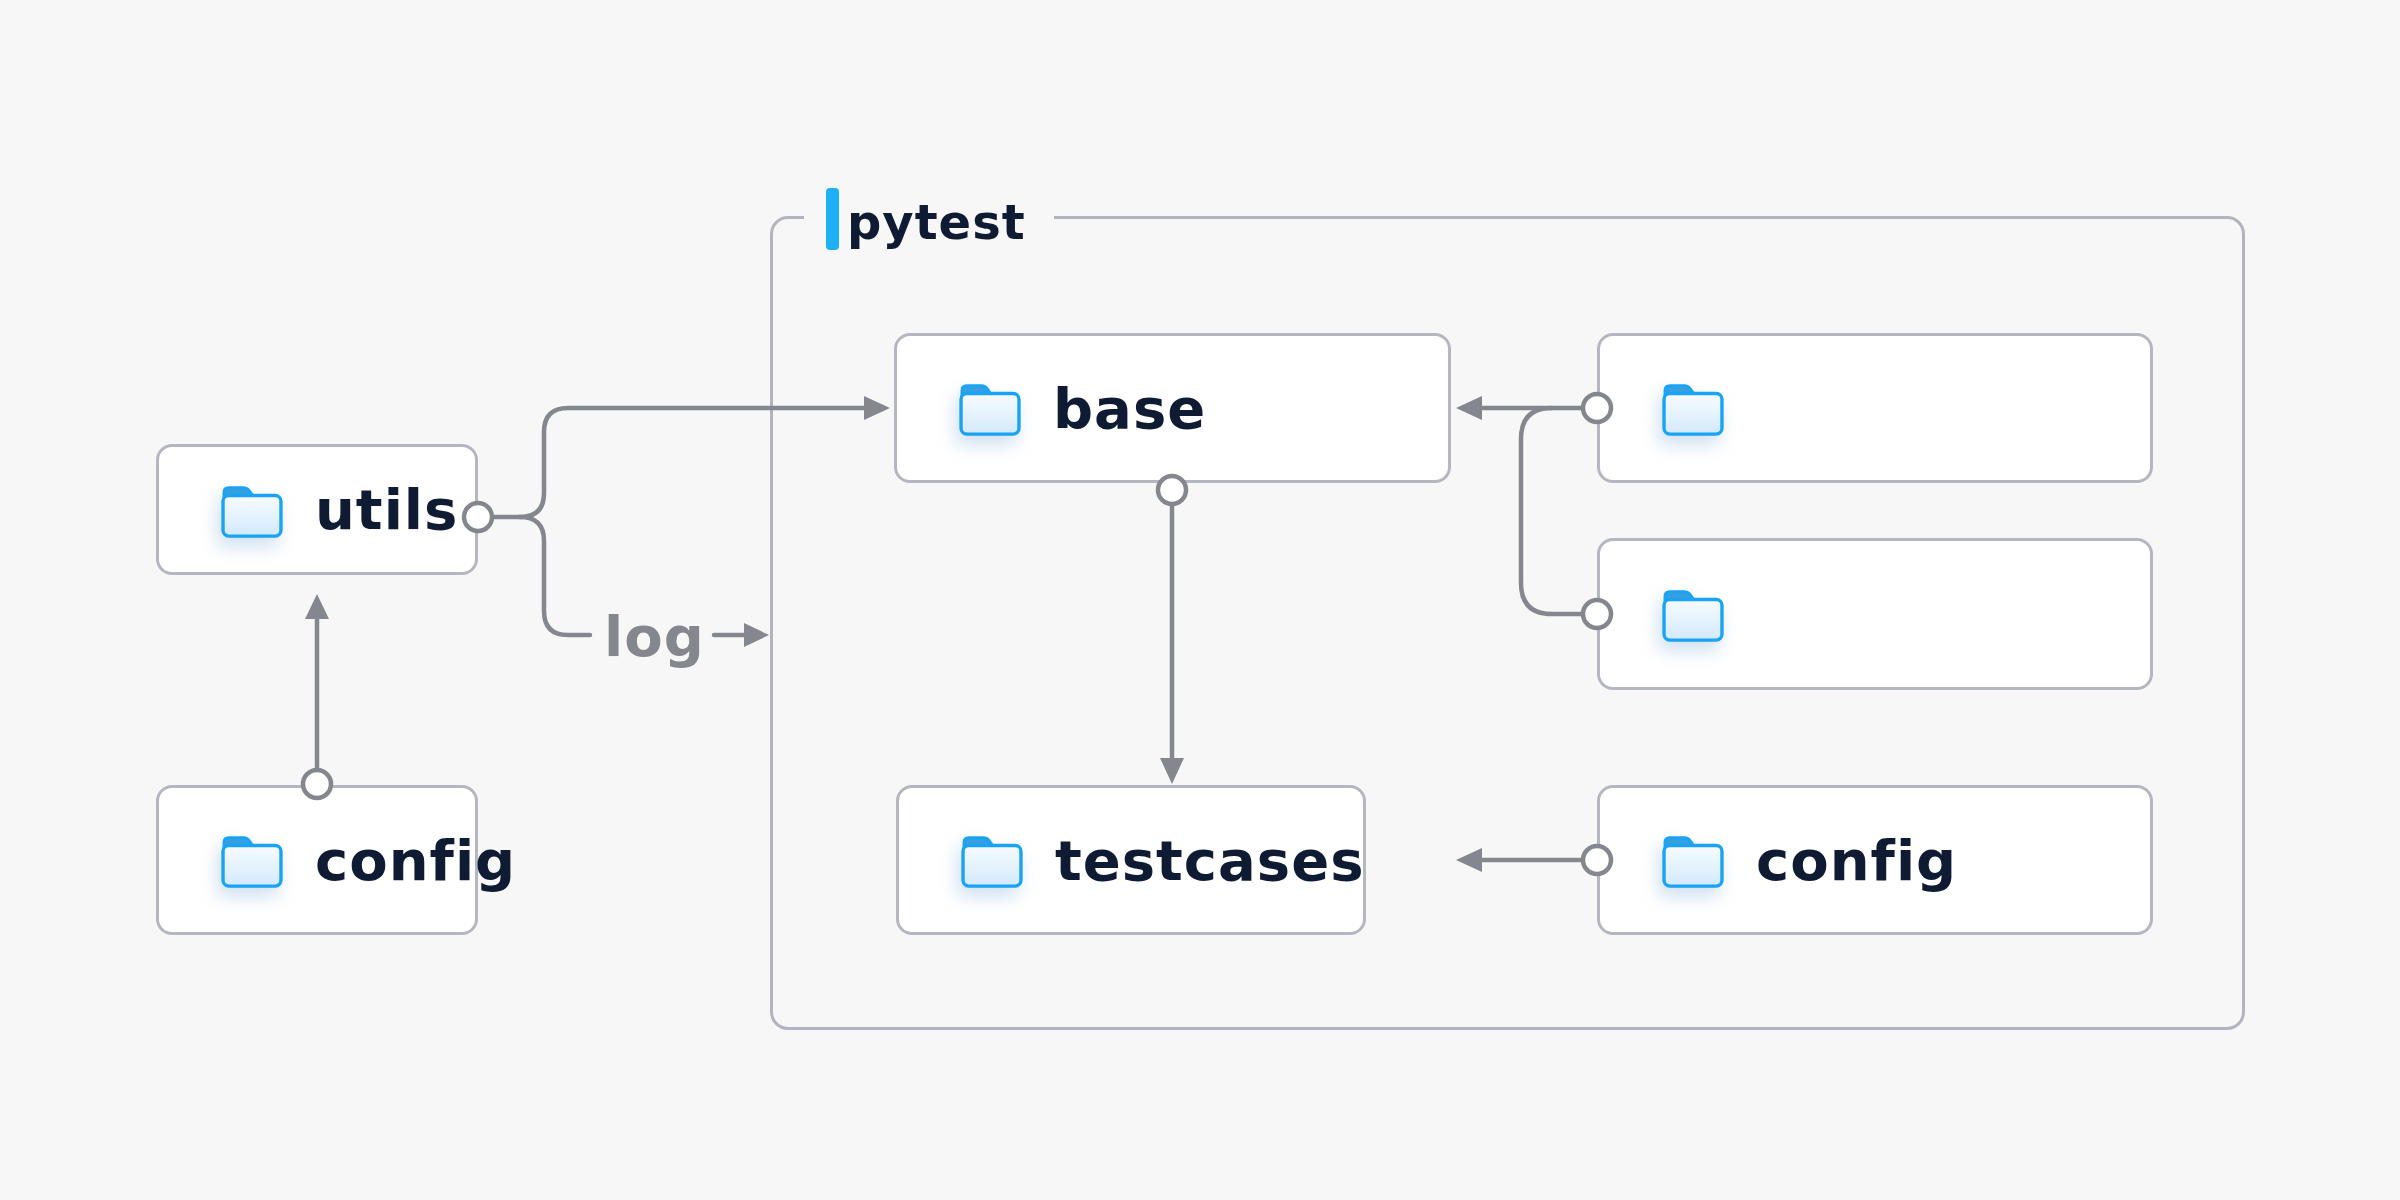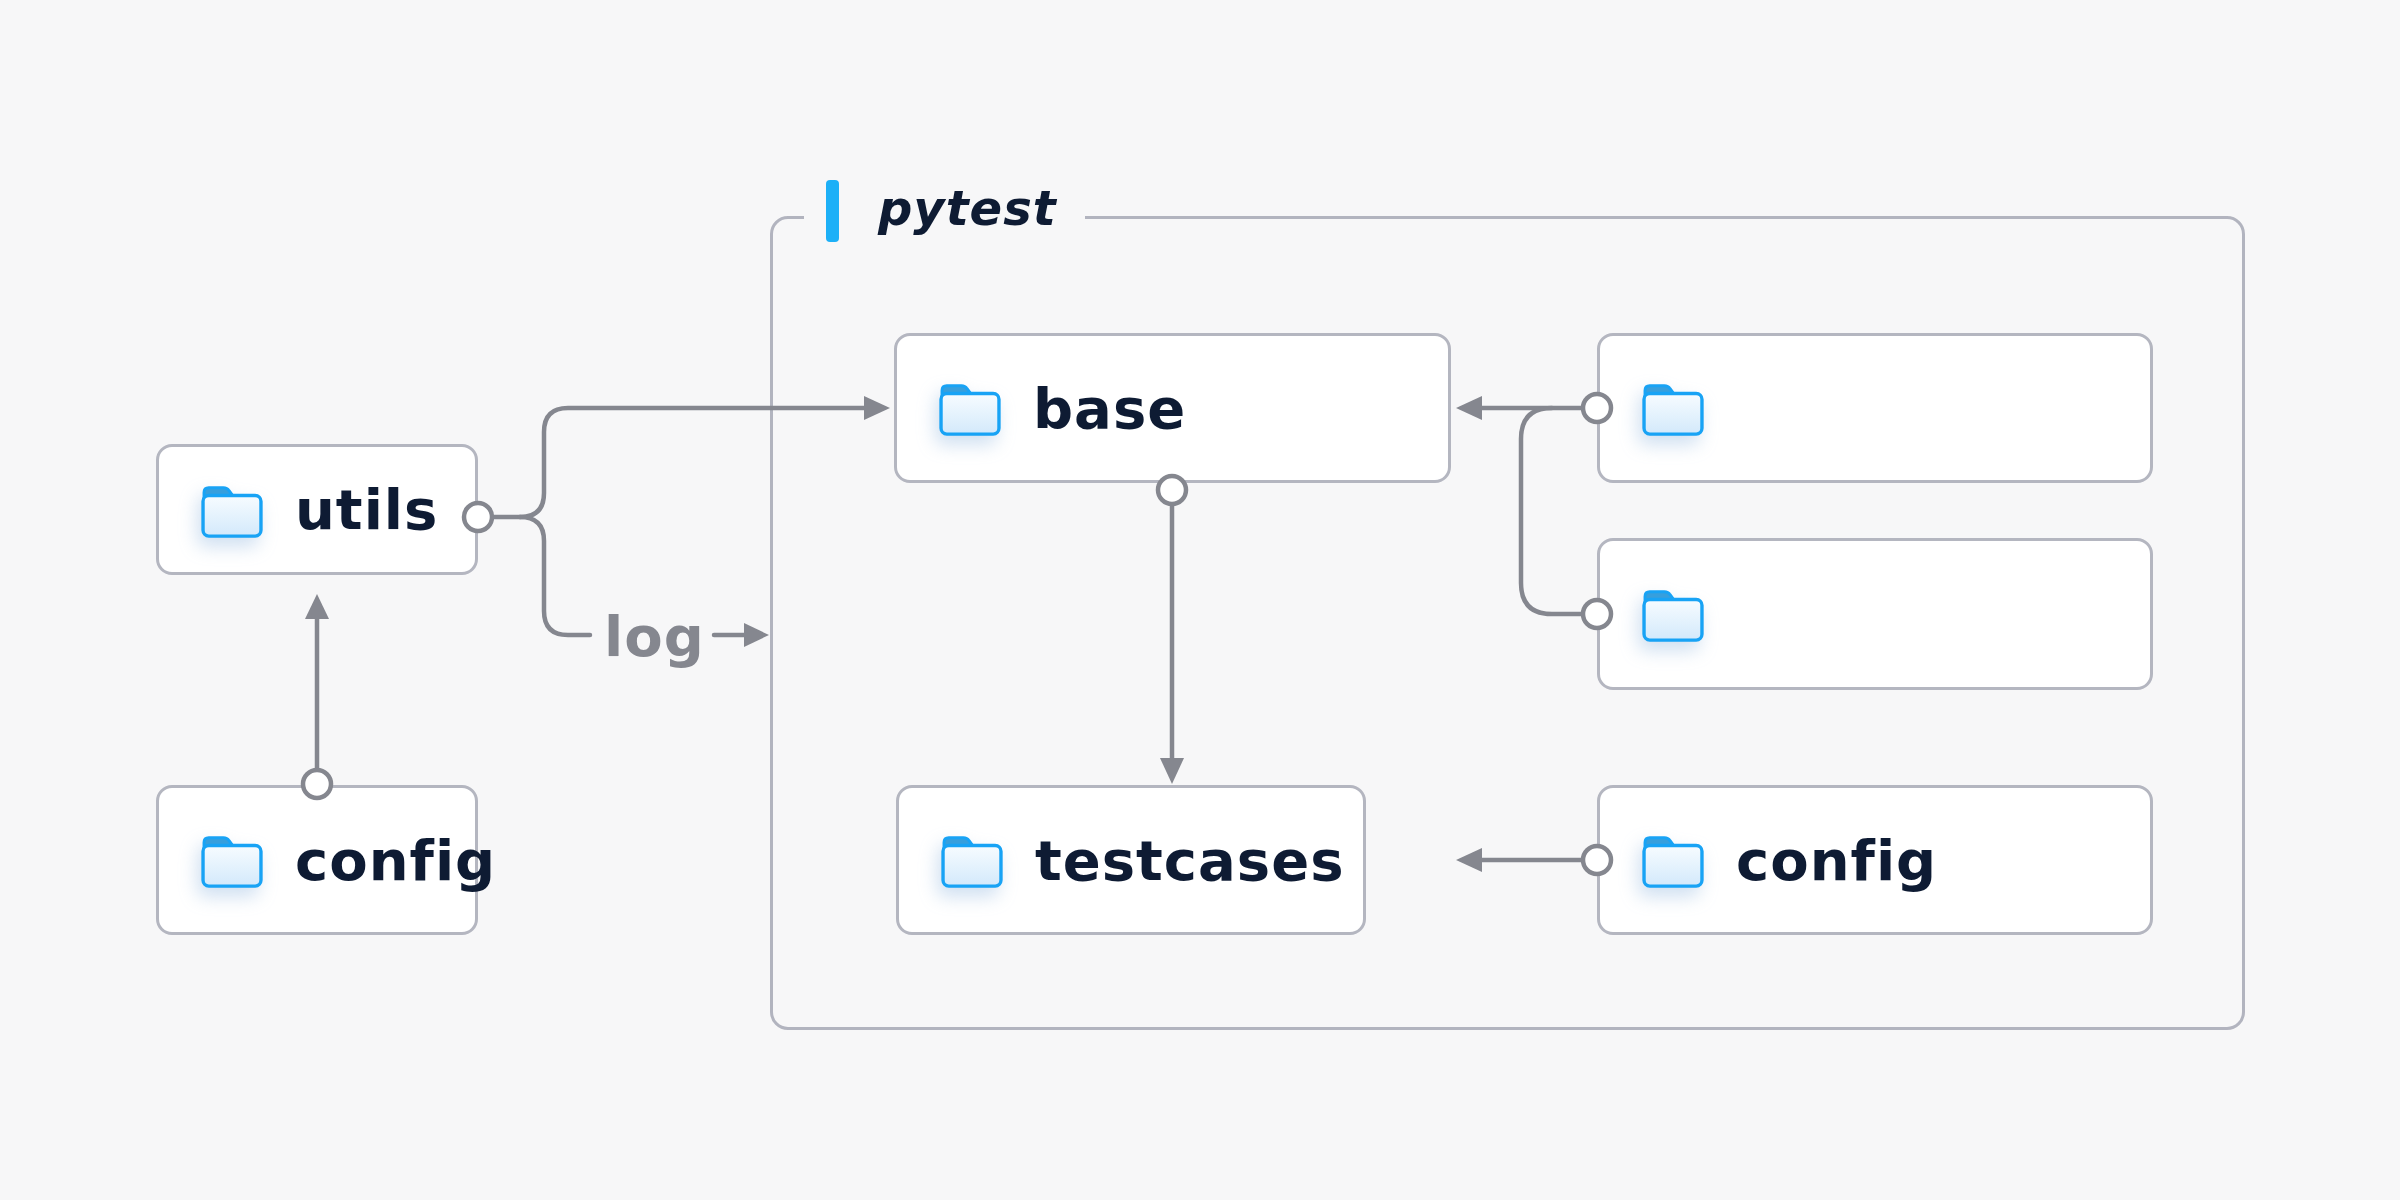--- a/index.html
+++ b/index.html
@@ -8,30 +8,30 @@
     font-family:"DejaVu Sans","Liberation Sans",sans-serif;overflow:hidden;
   }
   
   .group{
     position:absolute;left:770px;top:216px;width:1475px;height:814px;
     border:3px solid #b2b4bf;border-radius:18px;box-sizing:border-box;
     background:transparent;
   }
   .group-label{
     position:absolute;left:804px;top:180px;height:70px;
-    display:flex;align-items:flex-start;gap:39px;
-    background:#f7f7f8;padding:0 28px 0 22px;z-index:3;font-style:italic;
+    display:flex;align-items:flex-end;gap:8px;
+    background:#f7f7f8;padding:0 28px 0 22px;z-index:3;
   }
   .group-label .bar{width:13px;height:62px;background:#1db0f7;border-radius:4px;}
   .group-label .text{font-size:48px;font-weight:600;color:#0e1b33;letter-spacing:1px;}
   
   .node{
     position:absolute;display:flex;align-items:center;gap:30px;
     background:#ffffff;border:3px solid #b4b6c0;border-radius:16px;
-    padding-left:40px;box-sizing:border-box;z-index:2;
+    padding-left:60px;box-sizing:border-box;z-index:2;
   }
   .node .label{font-size:56px;font-weight:600;color:#0e1b33;letter-spacing:1px;}
   .folder{display:flex;align-items:center;}
   .folder svg{display:block;filter:drop-shadow(-4px 9px 9px rgba(110,160,210,0.32));}
   
   .edges{position:absolute;left:0;top:0;z-index:4;pointer-events:none;}
   .edges path{fill:none;stroke:#85878f;stroke-width:4.5;stroke-linecap:round;}
   .edges polygon{fill:#85878f;stroke:none;}
   .edges circle{fill:#ffffff;stroke:#85878f;stroke-width:4.5;}
   .edge-label{

